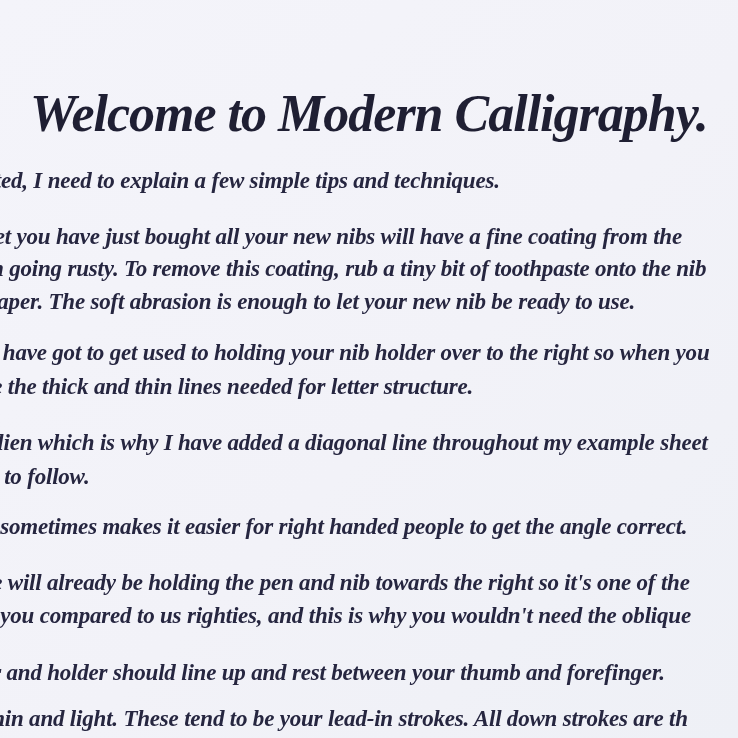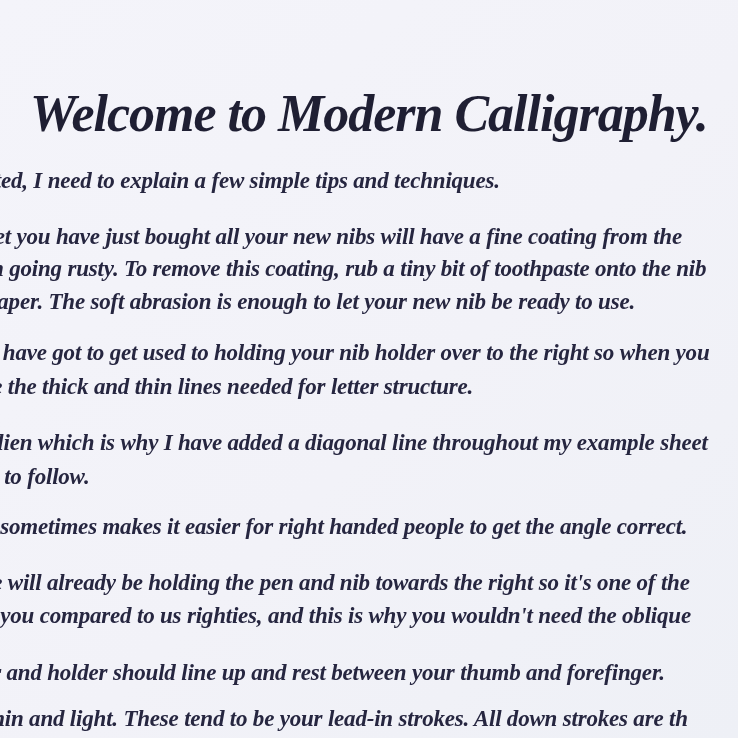--- a/index.html
+++ b/index.html
@@ -13,23 +13,22 @@
     height: 738px;
     overflow: hidden;
     background: linear-gradient(135deg, #f4f4fa 0%, #f2f2f8 55%, #eef0f6 100%);
     font-family: "Liberation Serif", serif;
   }
   .title {
     position: absolute;
     top: 84px;
     left: 0;
     width: 100%;
-    padding-left: 30px;
     box-sizing: border-box;
-    text-align: left;
+    text-align: center;
     font-style: italic;
     font-weight: 600;
     font-size: 52px;
     letter-spacing: -1px;
     color: #1f1f33;
     white-space: nowrap;
   }
   .line {
     position: absolute;
     left: -14px;

